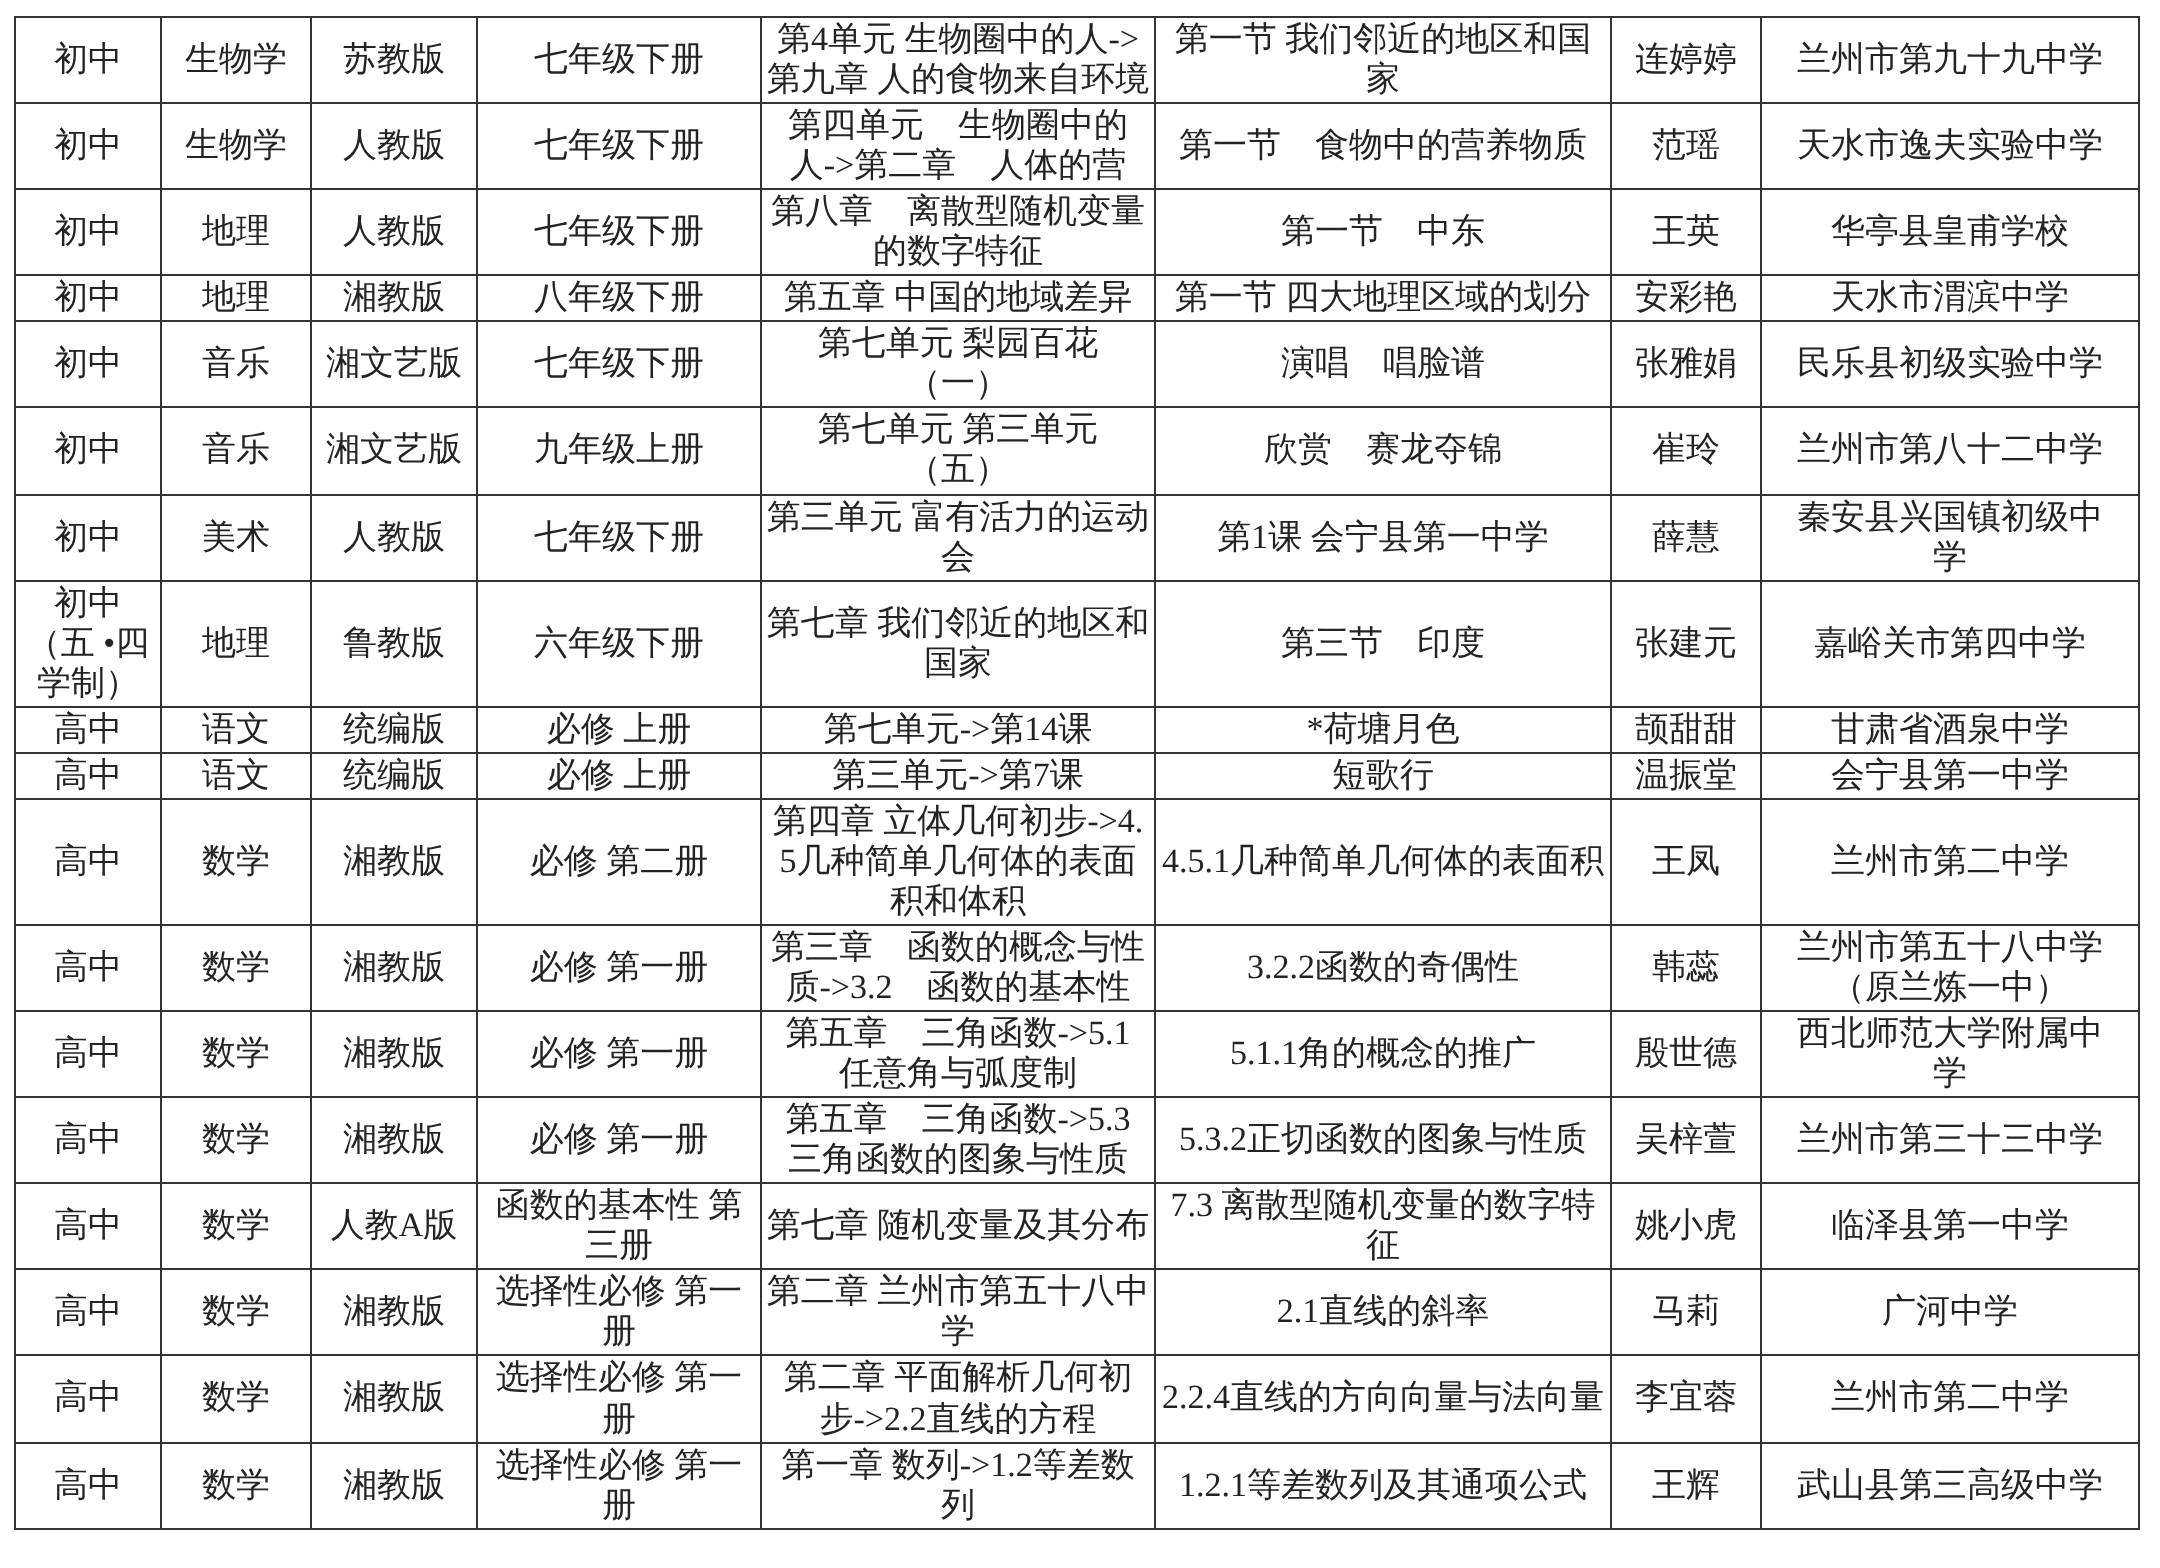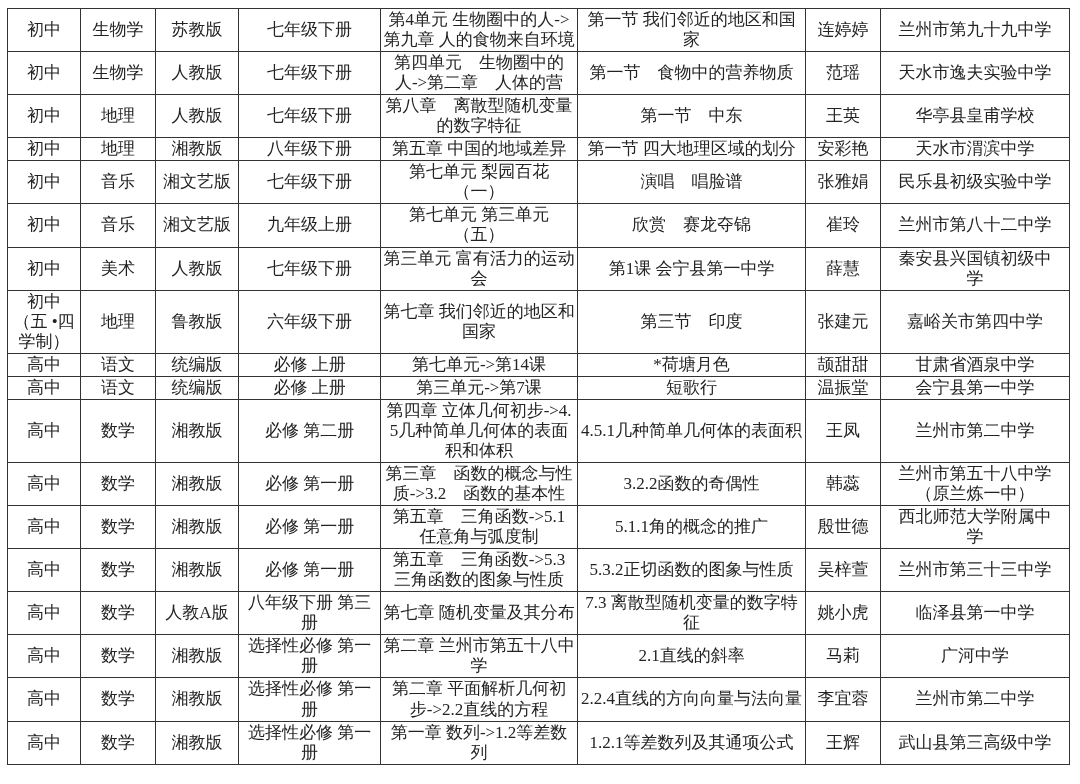--- a/index.html
+++ b/index.html
@@ -192,21 +192,21 @@
       <td class="col-volume">必修 第一册</td>
       <td class="col-unit">第五章　三角函数-&gt;5.3　三角函数的图象与性质</td>
       <td class="col-section">5.3.2正切函数的图象与性质</td>
       <td class="col-teacher">吴梓萱</td>
       <td class="col-school">兰州市第三十三中学</td>
     </tr>
     <tr>
       <td class="col-level">高中</td>
       <td class="col-subject">数学</td>
       <td class="col-edition">人教A版</td>
-      <td class="col-volume">八年级下册 第三册</td>
+      <td class="col-volume">函数的基本性 第三册</td>
       <td class="col-unit">第七章 随机变量及其分布</td>
       <td class="col-section">7.3 离散型随机变量的数字特征</td>
       <td class="col-teacher">姚小虎</td>
       <td class="col-school">临泽县第一中学</td>
     </tr>
     <tr>
       <td class="col-level">高中</td>
       <td class="col-subject">数学</td>
       <td class="col-edition">湘教版</td>
       <td class="col-volume">选择性必修 第一册</td>

